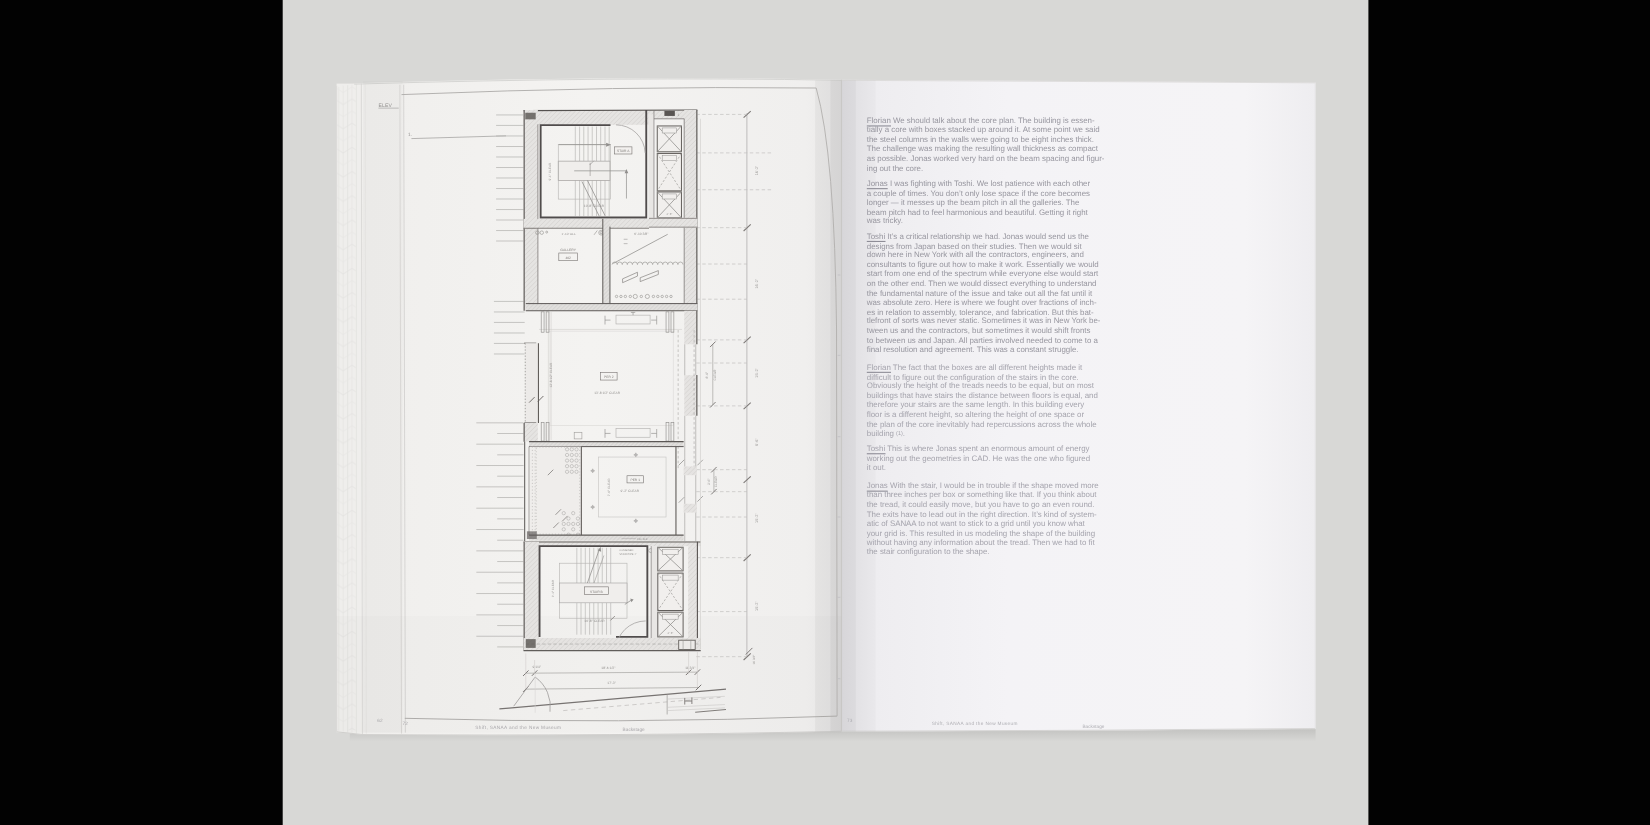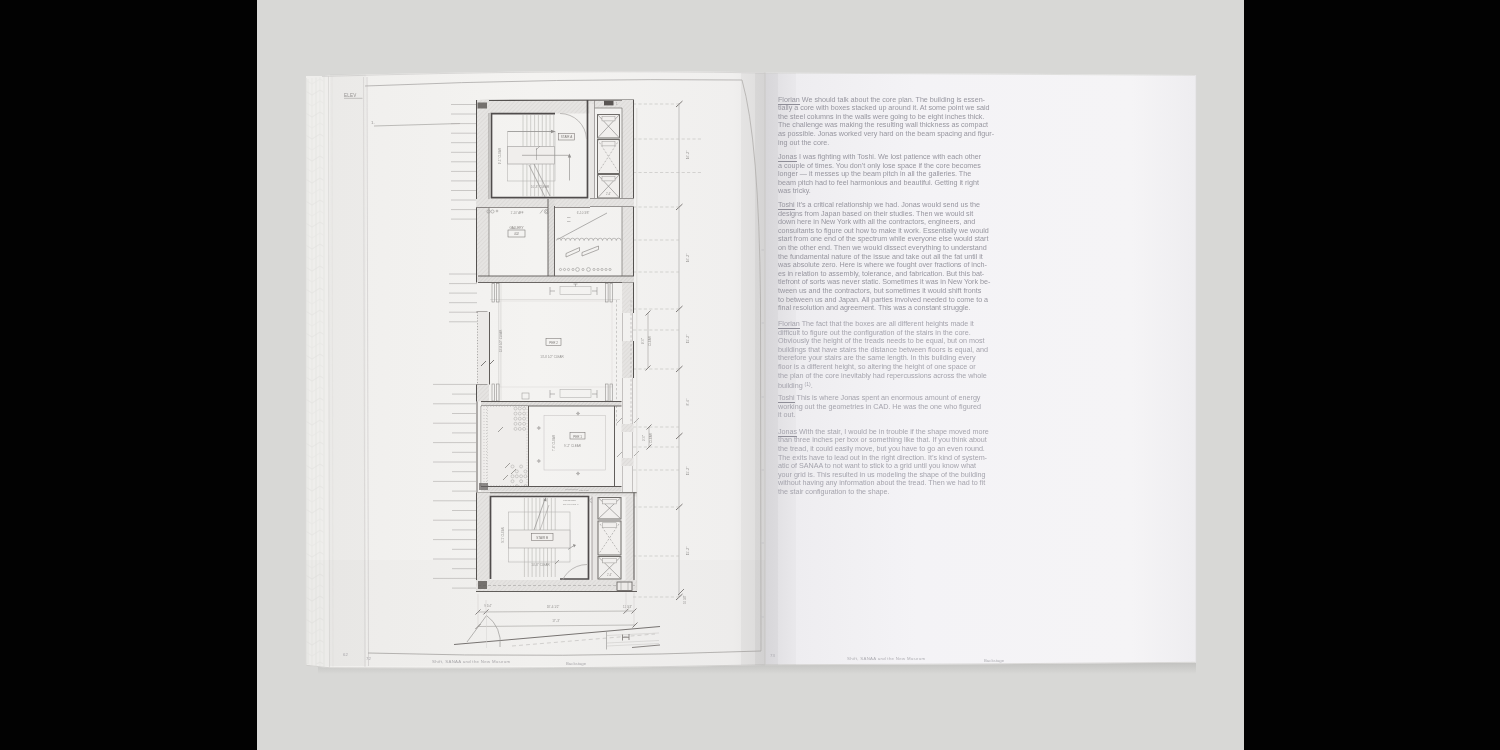--- a/index.html
+++ b/index.html
@@ -1,19 +1,19 @@
 <!DOCTYPE html>
 <html><head>
 <meta charset="utf-8">
 <style>
 html,body{margin:0;padding:0;background:#000;}
 #stage{position:relative;width:1500px;height:750px;overflow:hidden;background:#d8d8d6;font-family:"Liberation Sans",sans-serif;}
 .bar{position:absolute;top:0;height:750px;background:#020202;}
 #txtcol{position:absolute;left:774px;top:0;width:219px;font-family:"Liberation Sans",sans-serif;font-size:7.2px;line-height:8.6px;letter-spacing:-0.02px;color:#97969f;filter:blur(0.3px);}
-#txtcol p{position:absolute;margin:4px;left:0;width:219px;}
+#txtcol p{position:absolute;margin:14px;left:0;width:219px;}
 #txtcol .nm{border-bottom:0.6px solid #8e8d97;}
 </style>
 </head>
 <body>
 <div id="stage">
 
 <svg id="art" width="1500" height="750" viewBox="0 0 1500 750" style="position:absolute;left:0;top:0">
 <defs>
 <pattern id="h" width="3" height="3" patternUnits="userSpaceOnUse" patternTransform="rotate(45)">
  <rect width="3" height="3" fill="#e5e3e1"></rect>

